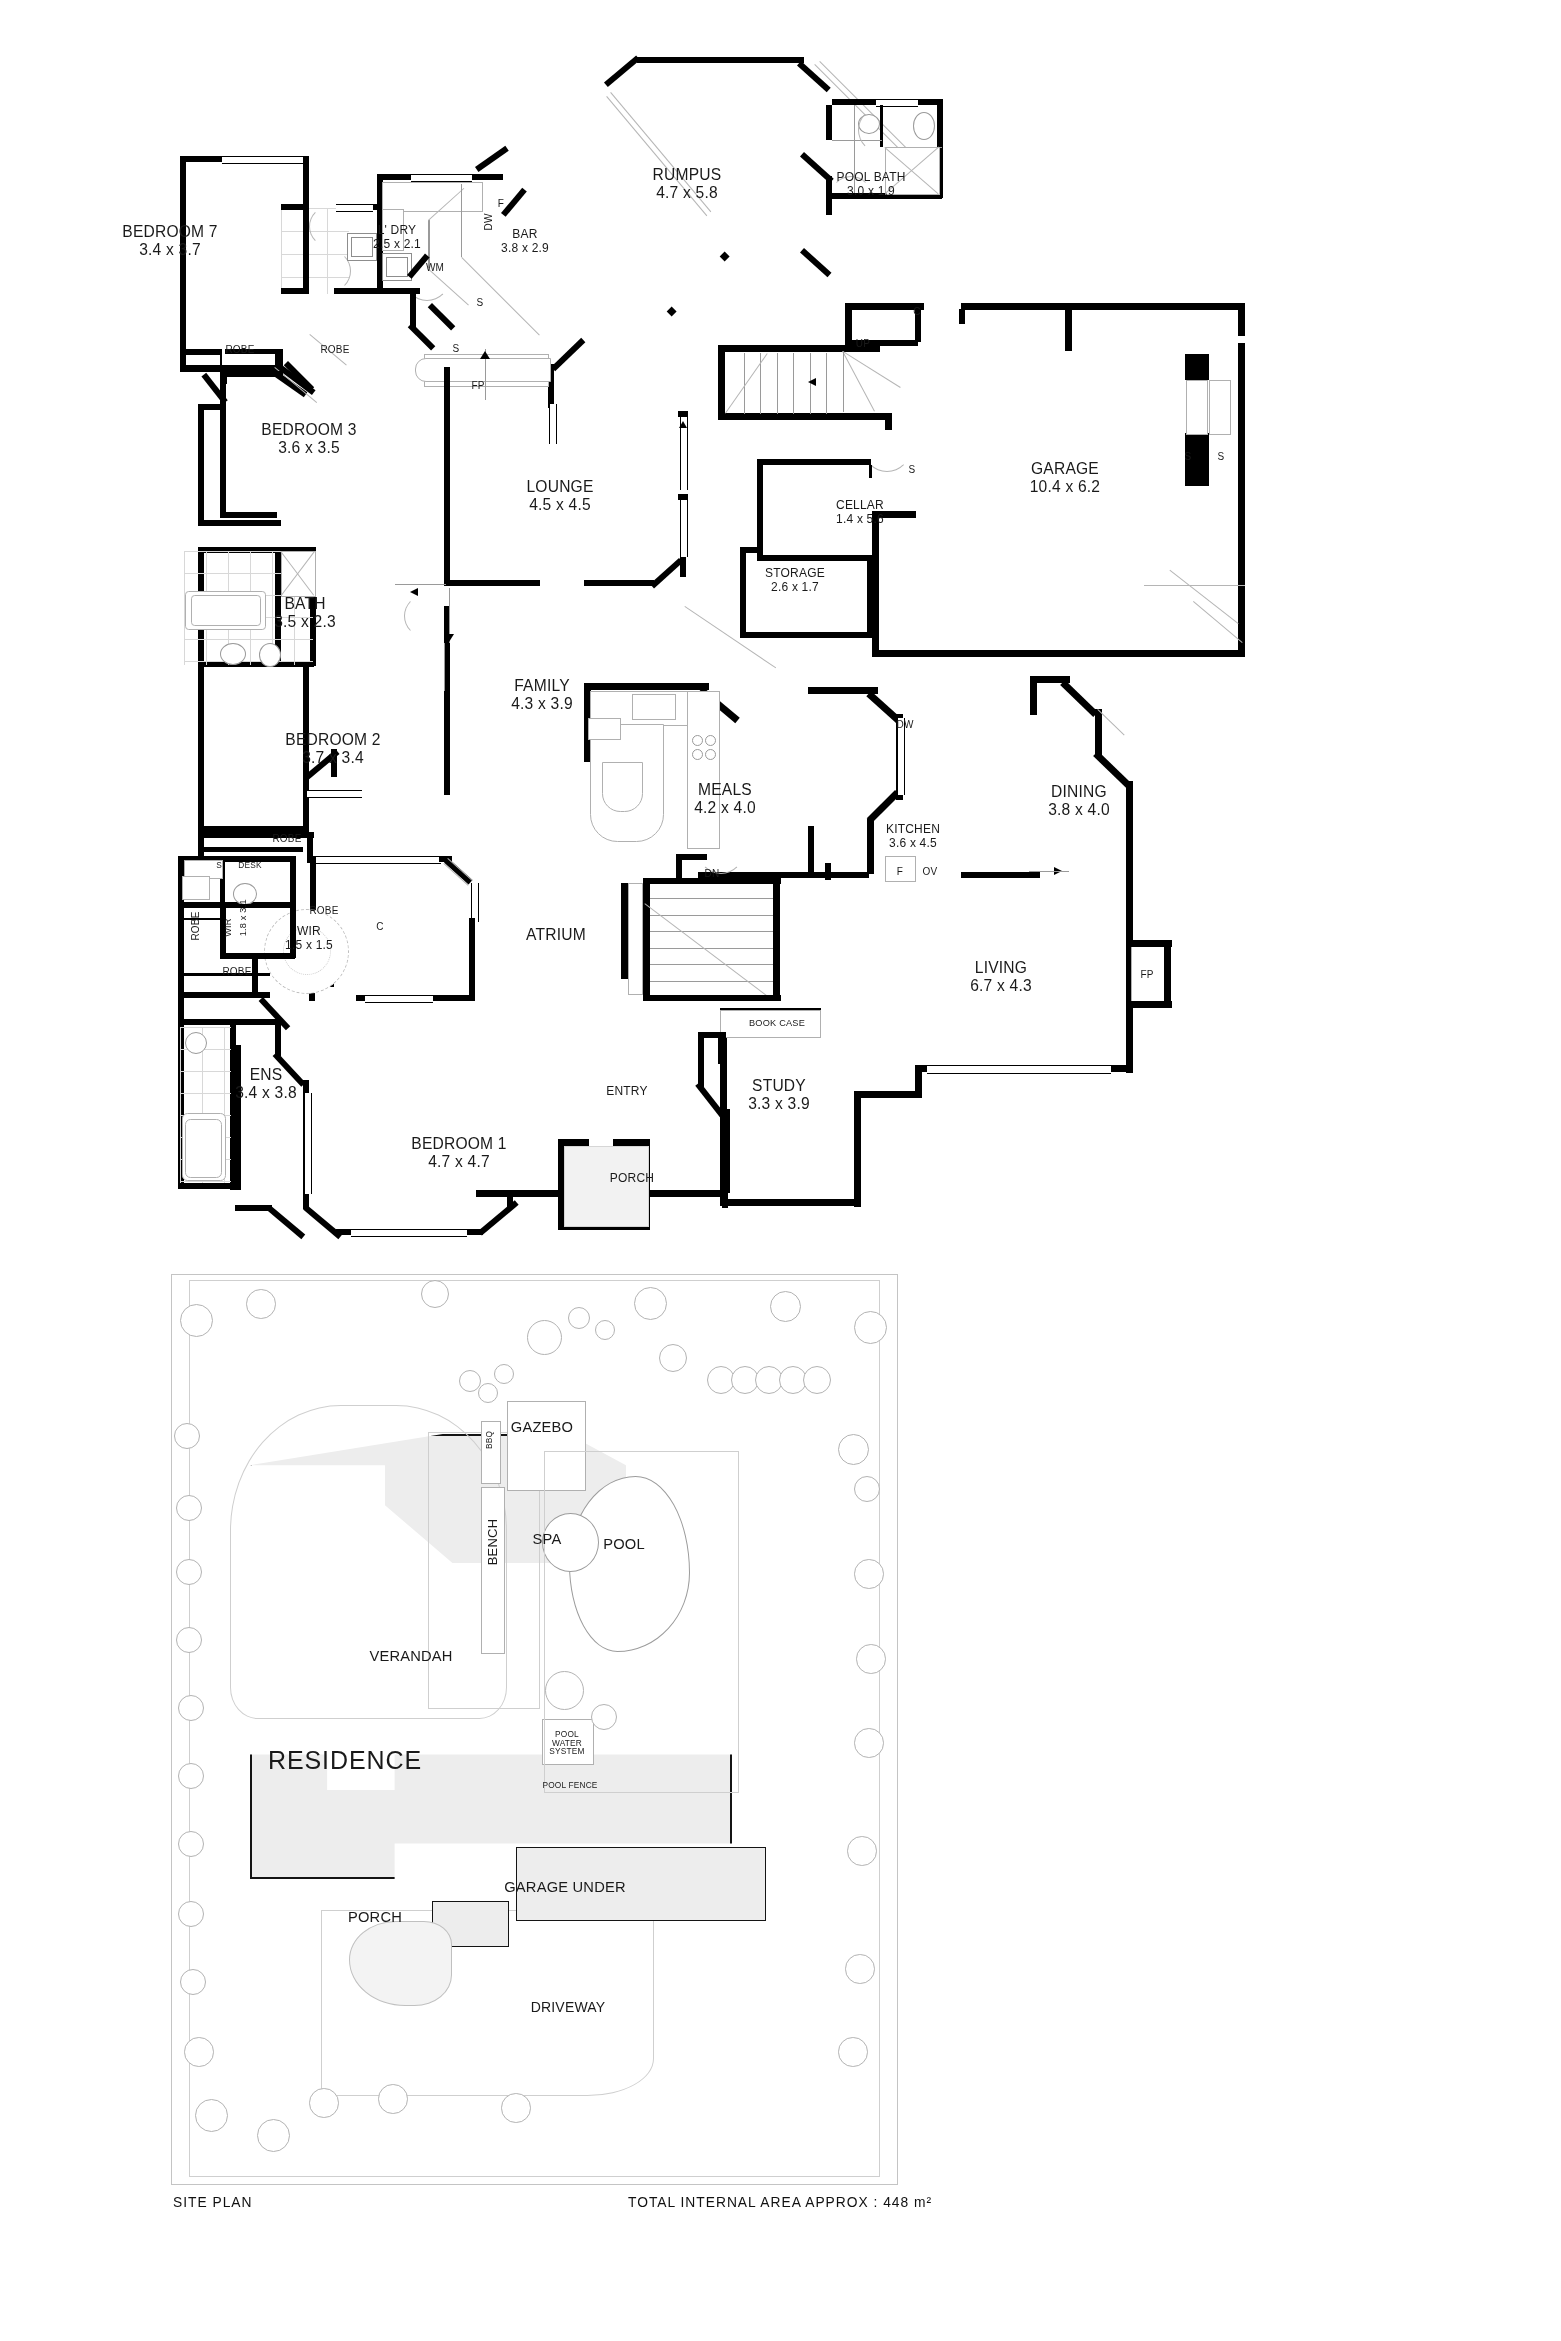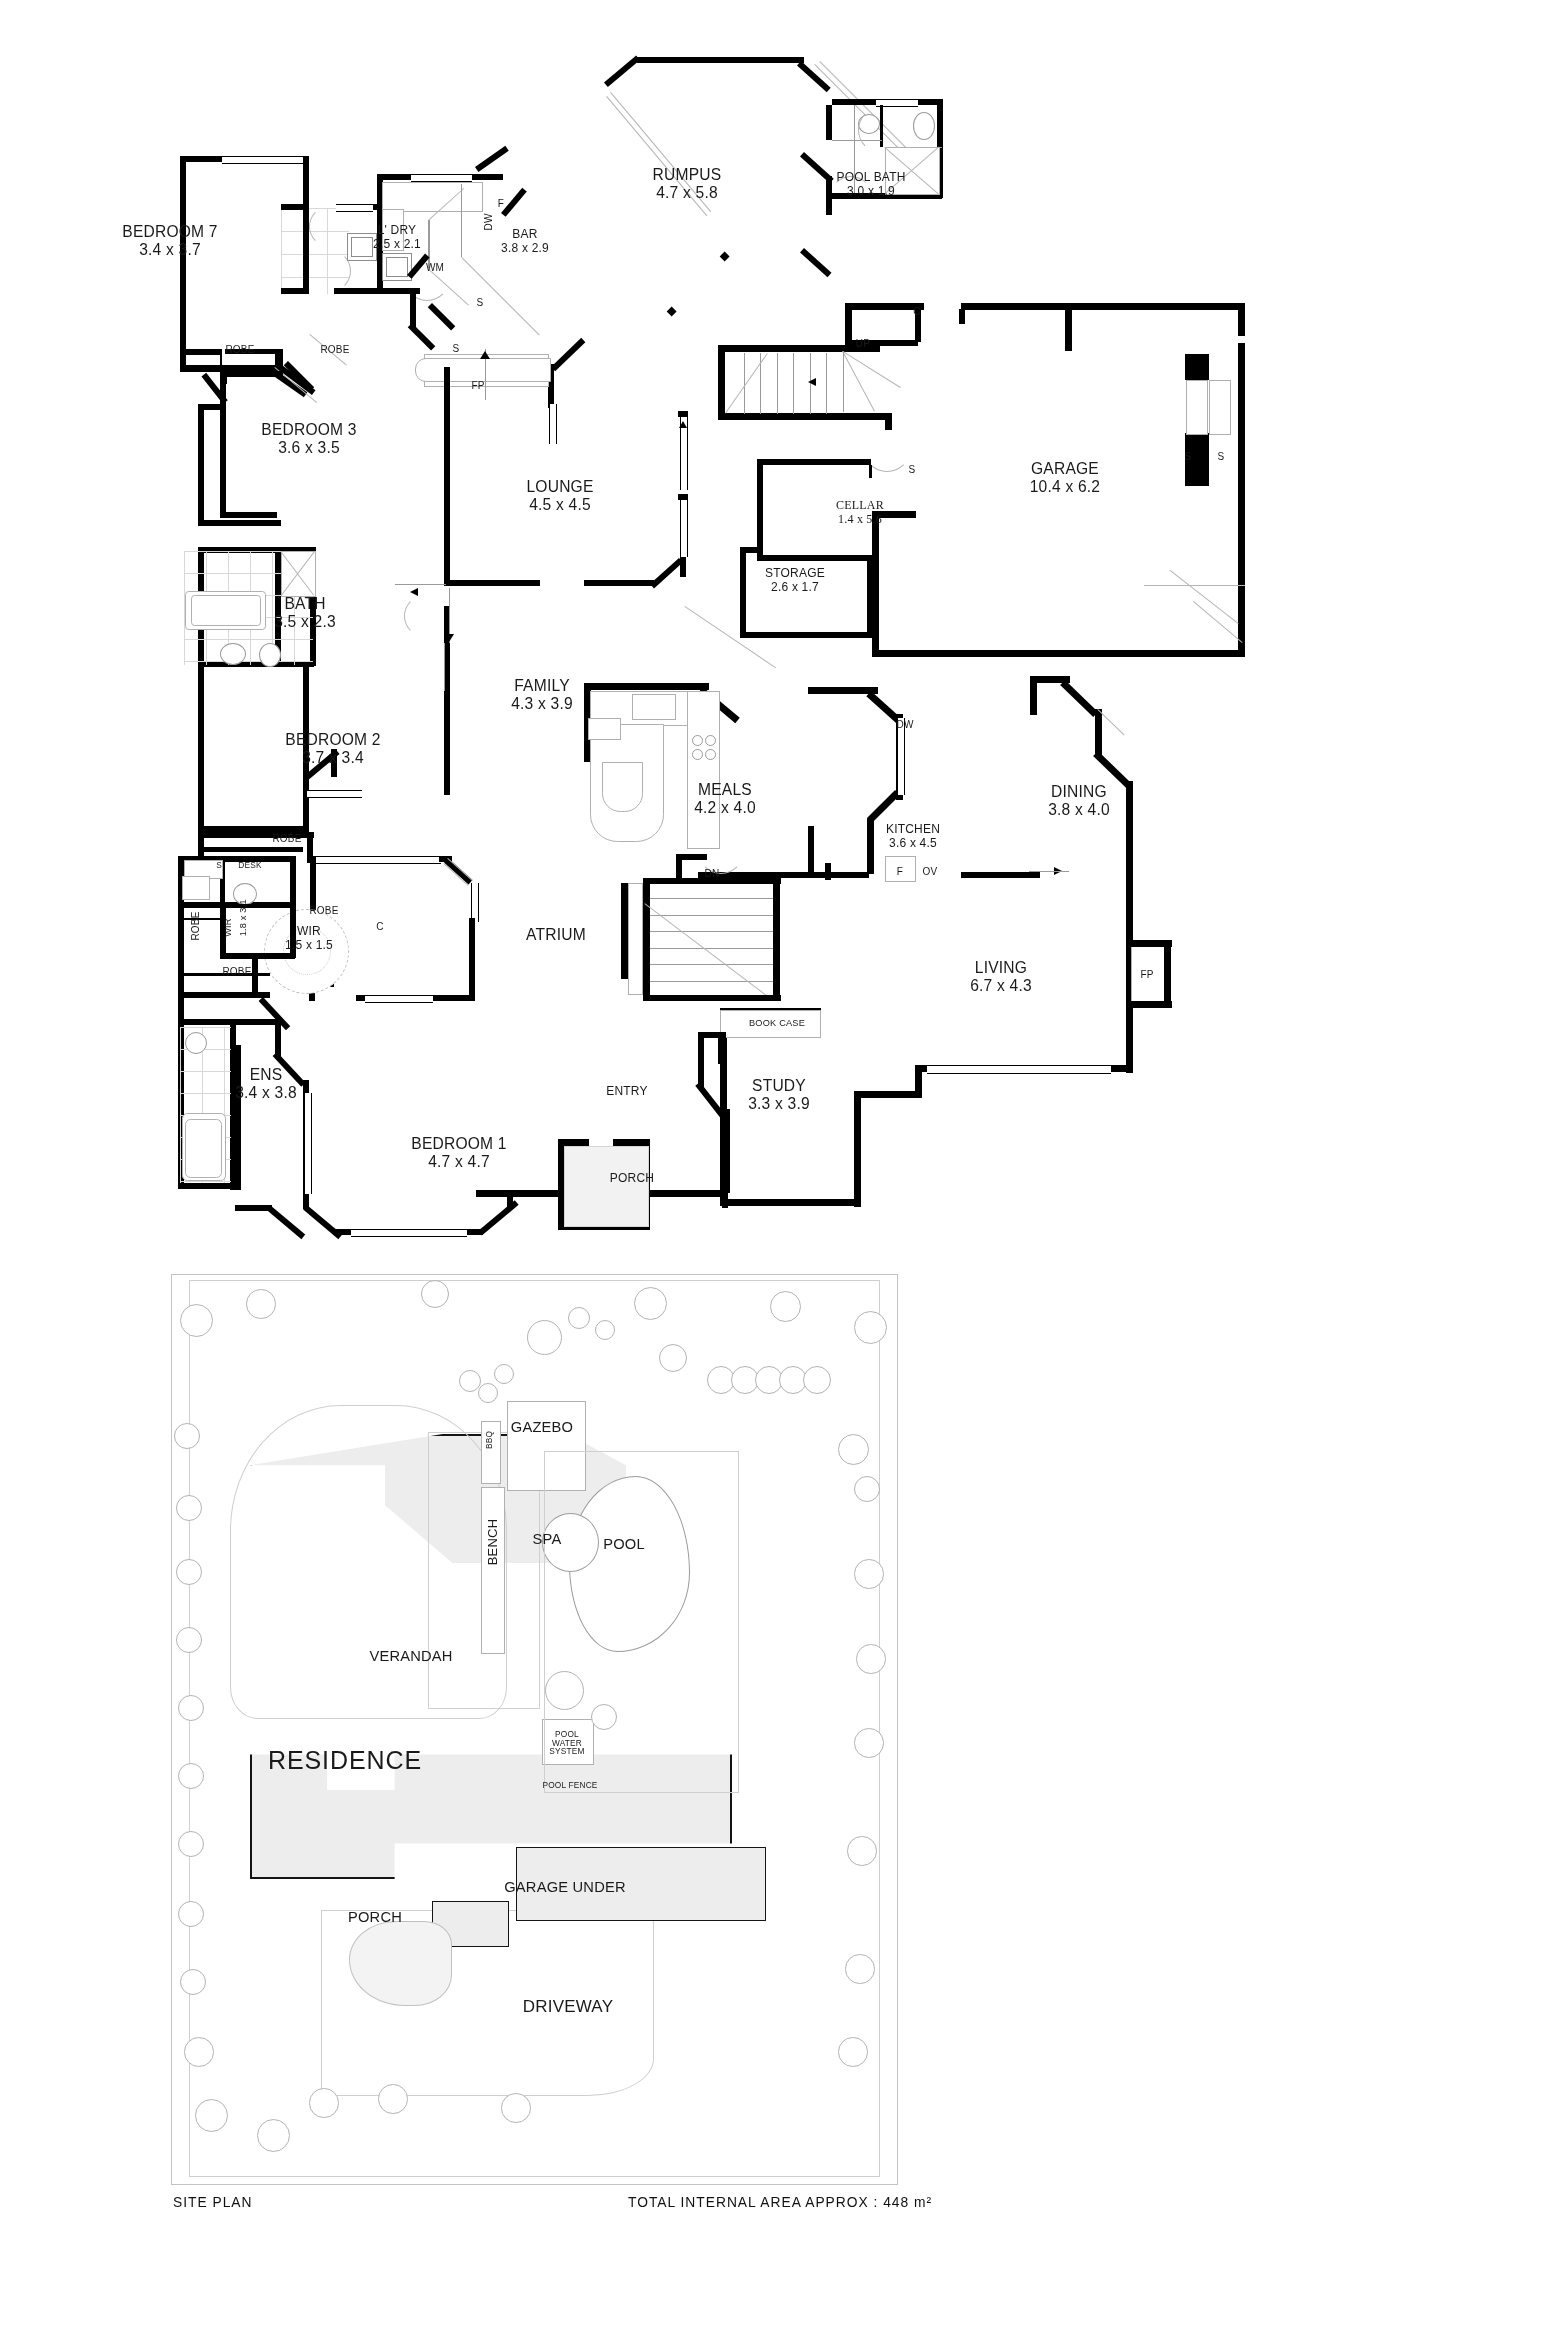--- a/index.html
+++ b/index.html
@@ -436,21 +436,21 @@
       <div class="rdim">3.6 x 3.5</div>
     </div>
     <div class="lbl" style="left:560px;top:496px;">
       <div class="rname">LOUNGE</div>
       <div class="rdim">4.5 x 4.5</div>
     </div>
     <div class="lbl" style="left:1065px;top:478px;">
       <div class="rname">GARAGE</div>
       <div class="rdim">10.4 x 6.2</div>
     </div>
-    <div class="lbl" style="left:860px;top:512px;font-family:Liberation Serif, serif;">
+    <div class="lbl" style="left:860px;top:512px;">
       <div class="rname sm">CELLAR</div>
       <div class="rdim sm">1.4  x 5.6</div>
     </div>
     <div class="lbl" style="left:795px;top:580px;">
       <div class="rname sm">STORAGE</div>
       <div class="rdim sm">2.6 x 1.7</div>
     </div>
     <div class="lbl" style="left:305px;top:613px;">
       <div class="rname">BATH</div>
       <div class="rdim">3.5 x 2.3</div>
@@ -610,21 +610,21 @@
     <div class="lbl xtiny vert" style="left:490px;top:173px;">BBQ</div>
     <div class="lbl tiny vert" style="left:493px;top:275px;font-size:13px;">BENCH</div>
     <div class="lbl rname" style="left:547px;top:273px;font-size:14.7px;">SPA</div>
     <div class="lbl rname" style="left:624px;top:278px;font-size:14.7px;">POOL</div>
     <div class="lbl rname" style="left:411px;top:390px;font-size:14.7px;">VERANDAH</div>
     <div class="lbl xtiny" style="left:567px;top:476px;width:50px;white-space:normal;line-height:1.05;">POOL WATER SYSTEM</div>
     <div class="lbl xtiny" style="left:570px;top:519px;">POOL FENCE</div>
     <div class="lbl" style="left:345px;top:494px;font-size:25px;letter-spacing:0.9px;">RESIDENCE</div>
     <div class="lbl rname" style="left:565px;top:621px;font-size:14.7px;">GARAGE UNDER</div>
     <div class="lbl rname" style="left:375px;top:651px;font-size:14.7px;">PORCH</div>
-    <div class="lbl rname" style="left:568px;top:740px;font-size:17px;">DRIVEWAY</div>
+    <div class="lbl rname" style="left:568px;top:740px;font-size:14px;">DRIVEWAY</div>
   </div>
 
   <div class="sitecap" style="left:173px;top:2195px;">SITE PLAN</div>
   <div class="sitecap" style="left:628px;top:2195px;">TOTAL INTERNAL AREA APPROX : 448 m²</div>
 
 
 </div>
 
 
 </body></html>

